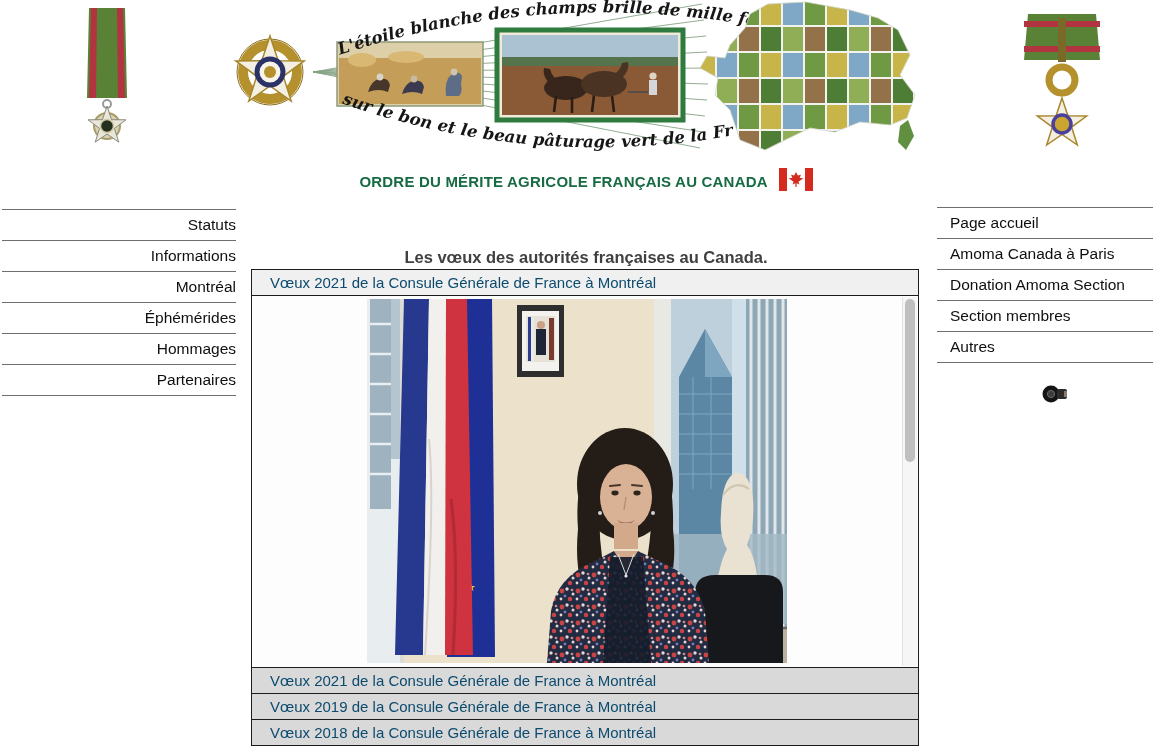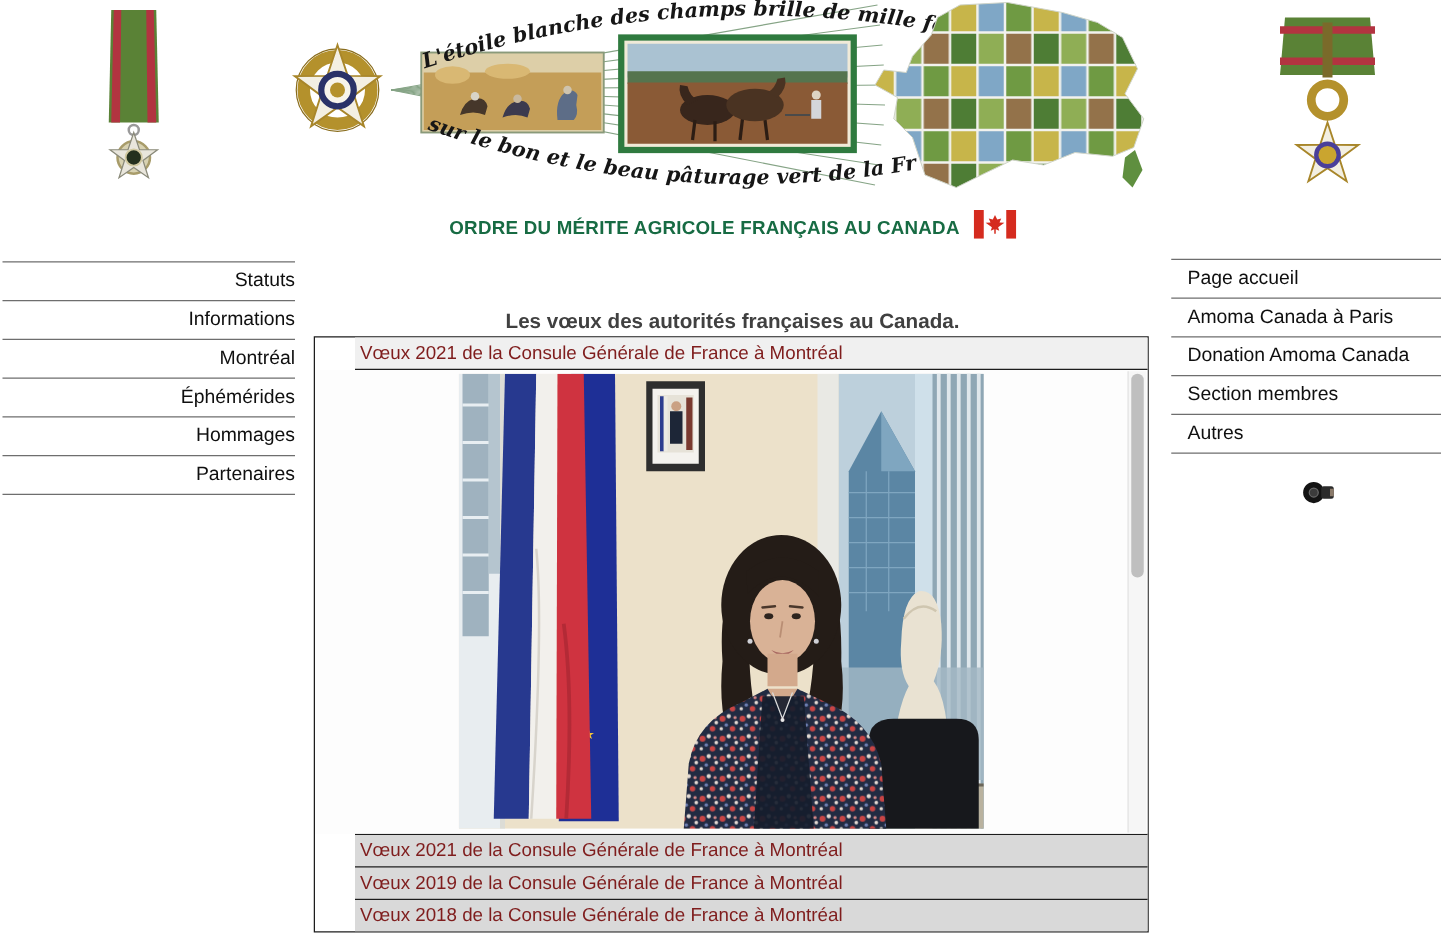--- a/index.html
+++ b/index.html
@@ -15,22 +15,22 @@
   .title-row .flag{display:inline-block;vertical-align:-4px;margin-left:7px;}
   .subtitle{left:236px;top:220px;width:700px;text-align:center;color:#404040;
             font-weight:bold;font-size:16.5px;margin-top:28px;}
   .menu{border-bottom:1px solid #6e6e6e;}
   .left-menu{left:2px;top:209px;width:234px;text-align:right;}
   .right-menu{left:937px;top:207px;width:216px;}
   .menu-item{height:30px;line-height:30px;border-top:1px solid #6e6e6e;padding-left:13px;
              font-size:15.5px;color:#0f0f0f;cursor:pointer;white-space:nowrap;}
   .camera{left:1041px;top:382px;cursor:pointer;}
   .content-table{left:251px;top:269px;width:666px;border:1px solid #1c1c1c;background:#fff;}
-  .row{height:25px;line-height:26px;font-size:15px;padding-left:4px;color:#7f1d1d;cursor:pointer;
-       white-space:nowrap;overflow:hidden;margin-left:32px;}
+  .row{height:25px;line-height:26px;font-size:15px;padding-left:18px;color:#0c4a6e;cursor:pointer;
+       white-space:nowrap;overflow:hidden;}
   .header-row{background:#f0f0f0;border-bottom:1px solid #1c1c1c;}
   .media-cell{height:371px;position:relative;background:#fdfdfd;cursor:pointer;}
   .photo{position:absolute;left:115px;top:3px;}
   .gray-row{background:#d9d9d9;border-top:1px solid #1c1c1c;}
   .scroll-track{position:absolute;right:1px;top:1px;width:14px;height:369px;background:#f6f6f6;
                 border-left:1px solid #e3e3e3;}
   .scroll-thumb{position:absolute;left:2px;top:2px;width:10px;height:163px;background:#bfbfbf;
                 border-radius:6px;}
 </style>
 </head>
@@ -161,21 +161,21 @@
     <div class="menu-item">Informations</div>
     <div class="menu-item">Montréal</div>
     <div class="menu-item">Éphémérides</div>
     <div class="menu-item">Hommages</div>
     <div class="menu-item">Partenaires</div>
   </nav>
 
   <nav class="abs menu right-menu">
     <div class="menu-item">Page accueil</div>
     <div class="menu-item">Amoma Canada à Paris</div>
-    <div class="menu-item">Donation Amoma Canada</div>
+    <div class="menu-item">Donation Amoma Section</div>
     <div class="menu-item">Section membres</div>
     <div class="menu-item">Autres</div>
   </nav>
 
   <svg class="abs camera" width="28" height="24" viewBox="0 0 28 24">
     <circle cx="10" cy="12" r="8.5" fill="#141414"></circle>
     <circle cx="10" cy="12" r="3.6" fill="#3c3c3c" stroke="#6a6a6a" stroke-width="1"></circle>
     <rect x="16" y="7" width="10" height="10" rx="2" fill="#2b2b2b"></rect>
     <rect x="23" y="9" width="3" height="6" fill="#8a7a6a"></rect>
   </svg>

